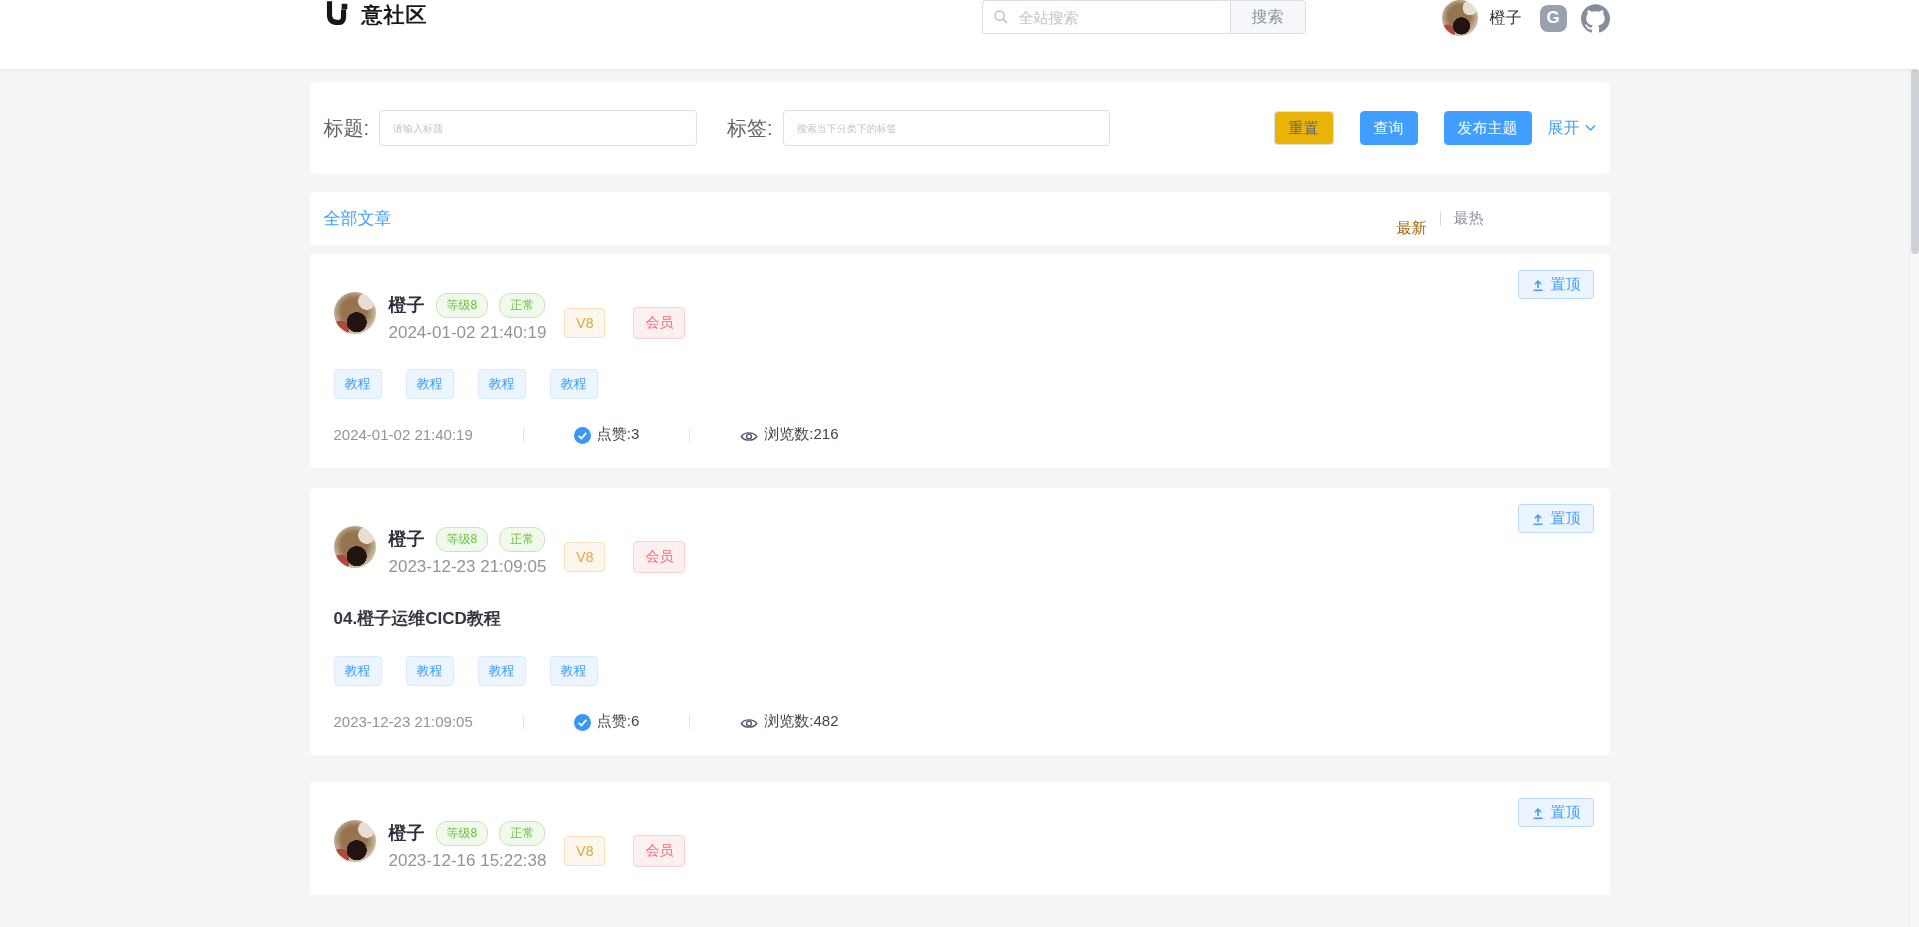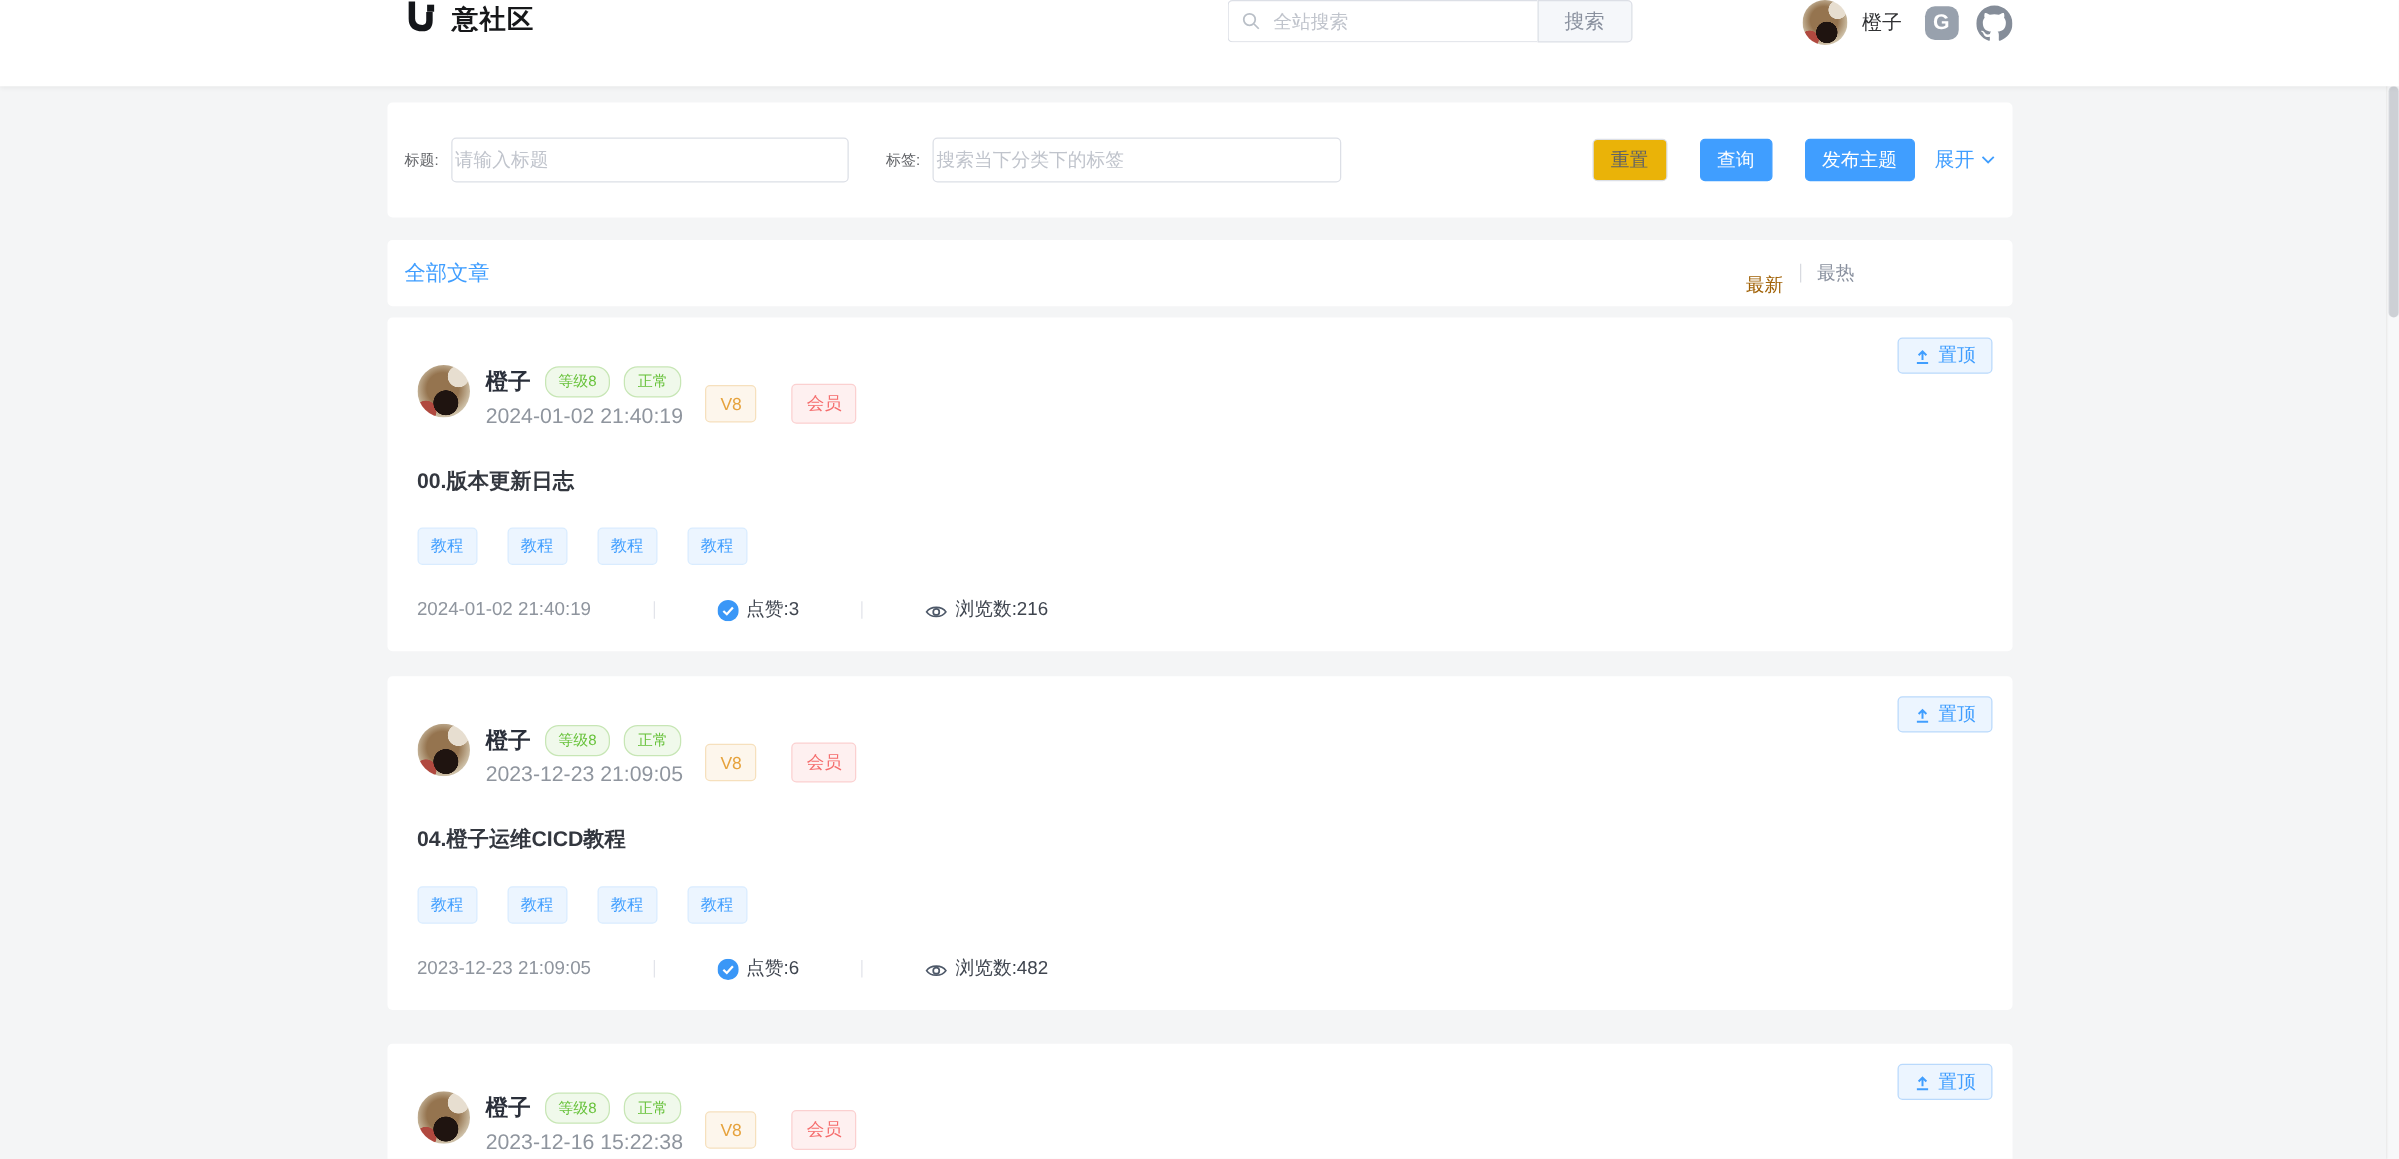--- a/index.html
+++ b/index.html
@@ -32,22 +32,22 @@
   .avatar-sm { width:36px; height:36px; }
   .username { font-size:16px; color:#303133; margin-left:12px; cursor:pointer; }
   .gitee-badge { width:27px; height:27px; margin-left:18px; border-radius:8px; background:#98a1ad; color:#fff; font-weight:700; font-size:17px; display:flex; align-items:center; justify-content:center; cursor:pointer; }
   .github-badge { margin-left:14px; line-height:0; cursor:pointer; }
 
   
   .panel { width:1300px; margin:0 auto; background:#fff; border-radius:4px; }
 
   .filter-panel { margin-top:13px; }
   .filter-row { display:flex; align-items:center; height:92px; padding:0 14px; }
-  .f-label { font-size:12px; color:#606266; margin-right:10px; white-space:nowrap; }
-  .f-input { height:36px; border:1px solid #dcdfe6; border-radius:4px; padding:0 2px; font-size:15px; color:#606266; outline:none; font-family:inherit; }
+  .f-label { font-size:20px; color:#606266; margin-right:10px; white-space:nowrap; }
+  .f-input { height:36px; border:1px solid #dcdfe6; border-radius:4px; padding:0 13px; font-size:10px; color:#606266; outline:none; font-family:inherit; }
   .f-input::placeholder { color:#c0c4cc; }
   .f-input.title { width:318px; }
   .f-input.tag { width:327px; }
   .f-group2 { margin-left:30px; display:flex; align-items:center; }
   .actions { margin-left:auto; display:flex; align-items:center; }
   .btn { height:34px; border-radius:4px; font-size:15px; cursor:pointer; font-family:inherit; }
   .btn-reset { width:60px; background:#eab308; border:1px solid #dcdfe6; color:#606266; margin-right:26px; }
   .btn-blue { background:#409eff; border:1px solid #409eff; color:#fff; }
   .btn-query { width:58px; margin-right:26px; }
   .btn-publish { width:88px; margin-right:16px; }
@@ -179,21 +179,20 @@
         <span class="mini-tag">等级8</span>
         <span class="mini-tag">正常</span>
       </div>
       <div class="u-date">2024-01-02 21:40:19</div>
     </div>
     <div class="side-tags">
       <span class="v8-tag">V8</span>
       <span class="member-tag">会员</span>
     </div>
   </div>
-  <h3 class="post-title">00.版本更新日志</h3>
   <div class="tag-row">
     <span class="blue-tag">教程</span>
     <span class="blue-tag">教程</span>
     <span class="blue-tag">教程</span>
     <span class="blue-tag">教程</span>
   </div>
   <div class="card-footer">
     <span class="f-date">2024-01-02 21:40:19</span>
     <span class="f-sep"></span>
     <span class="stat">

